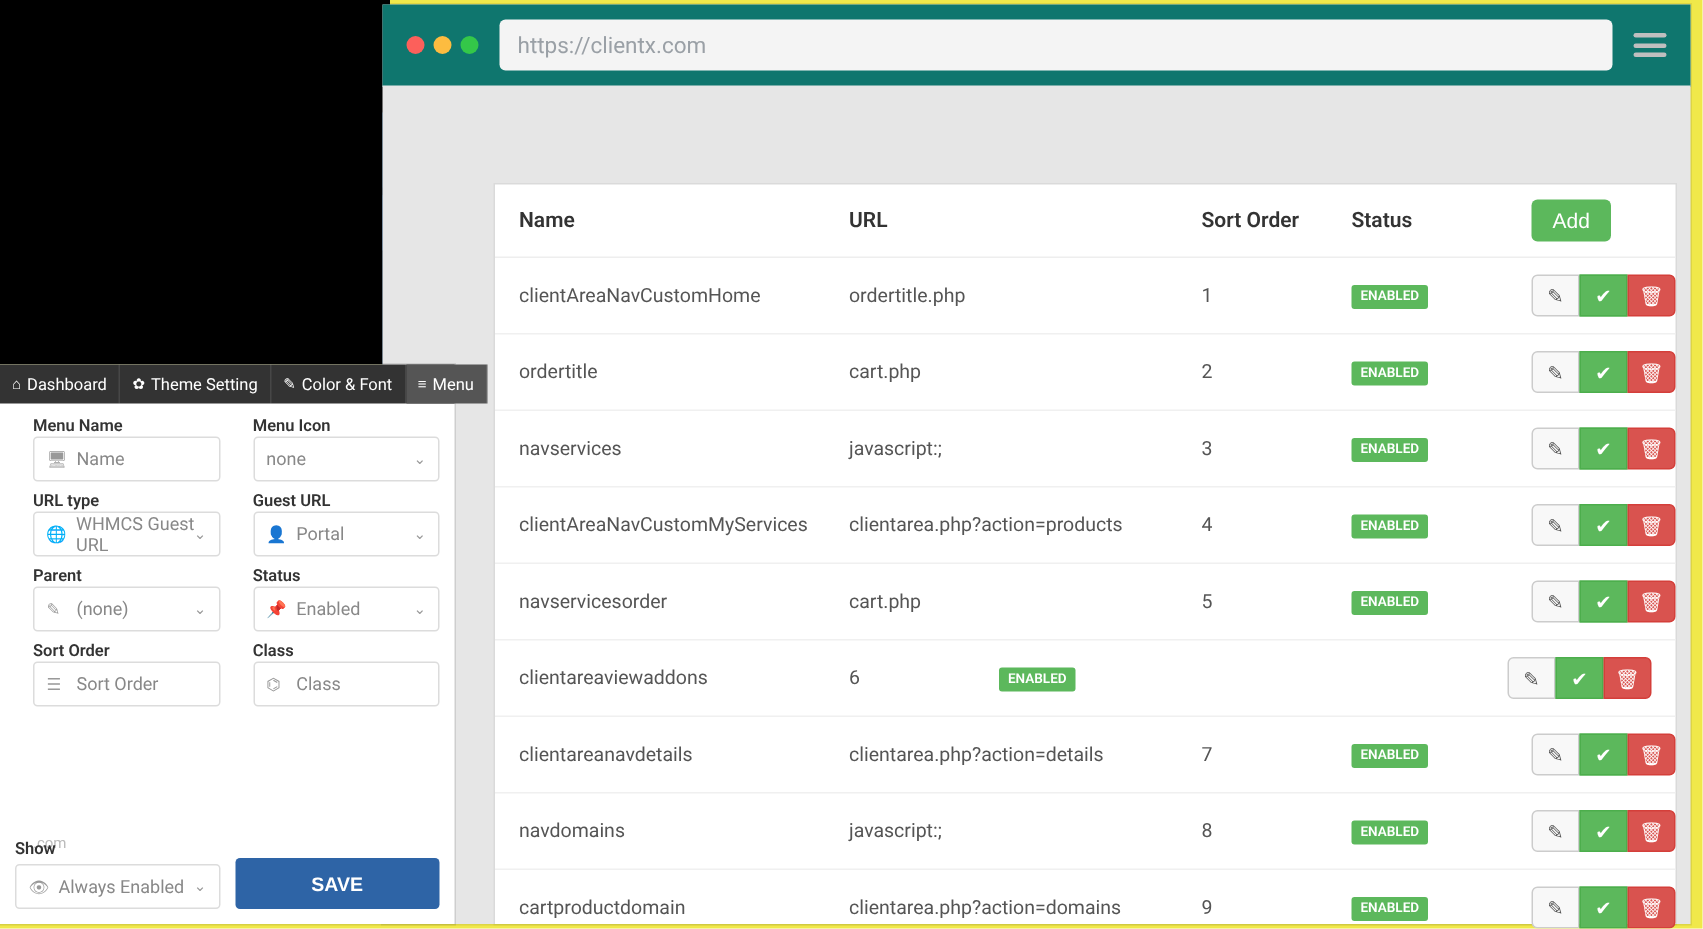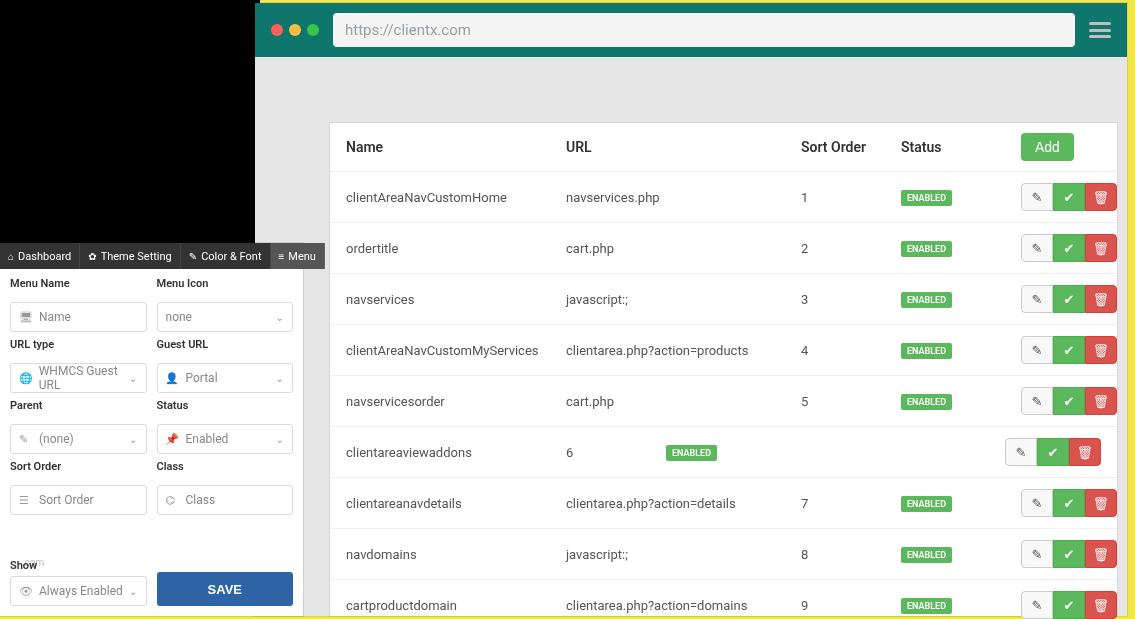--- a/index.html
+++ b/index.html
@@ -194,21 +194,21 @@
   }
   .settings-tabs .tab.active { background:#555; }
   .settings-tabs .ticon { font-size: 10px; }
 
   .form-grid {
     padding: 8px 10px;
     display: grid;
     grid-template-columns: 1fr 1fr;
     gap: 6px 10px;
   }
-  .field-block { display:flex; flex-direction:column; gap:12px; }
+  .field-block { display:flex; flex-direction:column; gap:1px;margin-left:12px; }
   .field-label { font-size: 11px; font-weight:600; color:#333; }
   .field-input {
     height: 30px;
     border: 1px solid #dcdcdc;
     border-radius: 3px;
     background:#fff;
     display:flex; align-items:center;
     padding: 0 8px;
     font-size: 12px;
     color: #888;
@@ -314,21 +314,21 @@
       <div class="col url">URL</div>
       <div class="col sort">Sort Order</div>
       <div class="col status">Status</div>
       <div class="col actions">
         <button class="add-btn">Add</button>
       </div>
     </div>
     <div class="table-rows" id="table-rows">
         <div class="row">
           <div class="name">clientAreaNavCustomHome</div>
-          <div class="url">navservices.php</div>
+          <div class="url">ordertitle.php</div>
           <div class="sort">1</div>
           <div class="status"><span class="badge">ENABLED</span></div>
           <div class="actions">
             <div class="btn-group">
               <button class="edit">
                 <span>✎</span>
               </button>
               <button class="ok">
                 <span>✔</span>
               </button>

